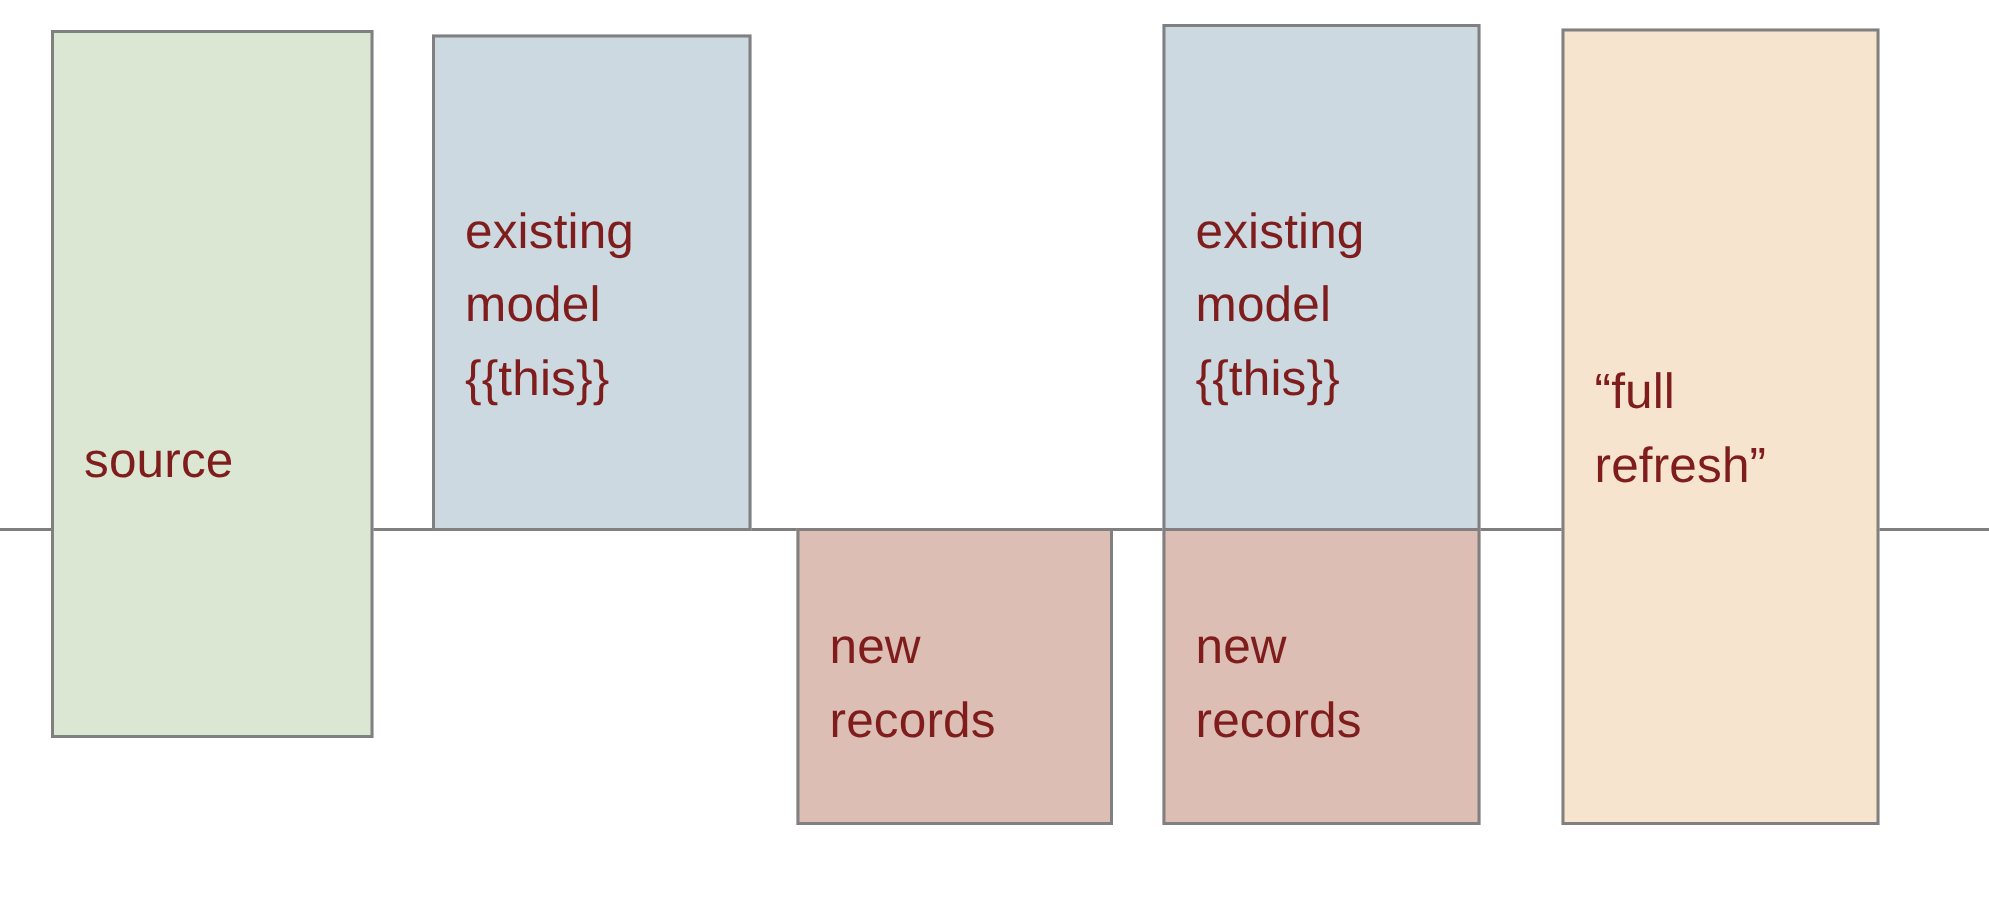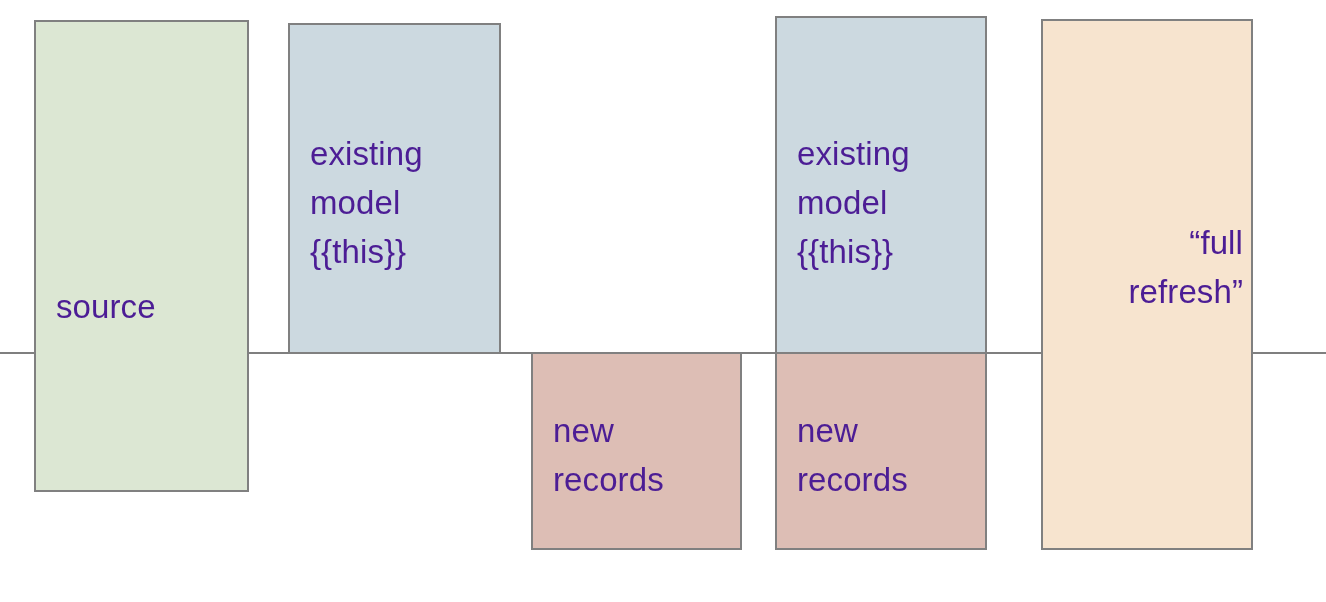--- a/index.html
+++ b/index.html
@@ -38,21 +38,21 @@
     box-sizing: border-box;
     border: 2px solid #808080;
     z-index: 2;
     display: block;
   }
 
   .box .label {
     position: absolute;
     left: 20px;
     right: 8px;
-    color: #4c1d95;
+    color: #7f1d1d;
     font-size: 33px;
     line-height: 49px;
     letter-spacing: 0.1px;
     white-space: pre-line;
     text-align: left;
   }
 
   
   #box-source {
     left: 34px;
@@ -98,21 +98,21 @@
   }
   #box-new-records-2 .label { top: 52px; transform: none; }
 
   #box-full-refresh {
     left: 1041px;
     top: 19px;
     width: 212px;
     height: 531px;
     background: #f7e4cf;
   }
-  #box-full-refresh .label { top: 197px; transform: none; text-align: right; }
+  #box-full-refresh .label { top: 215px; transform: none; }
 
   
   #box-source .label { top: 260px; transform: none; }
 </style>
 </head>
 <body>
 
 <div id="canvas">
 
   <div class="baseline"></div>

